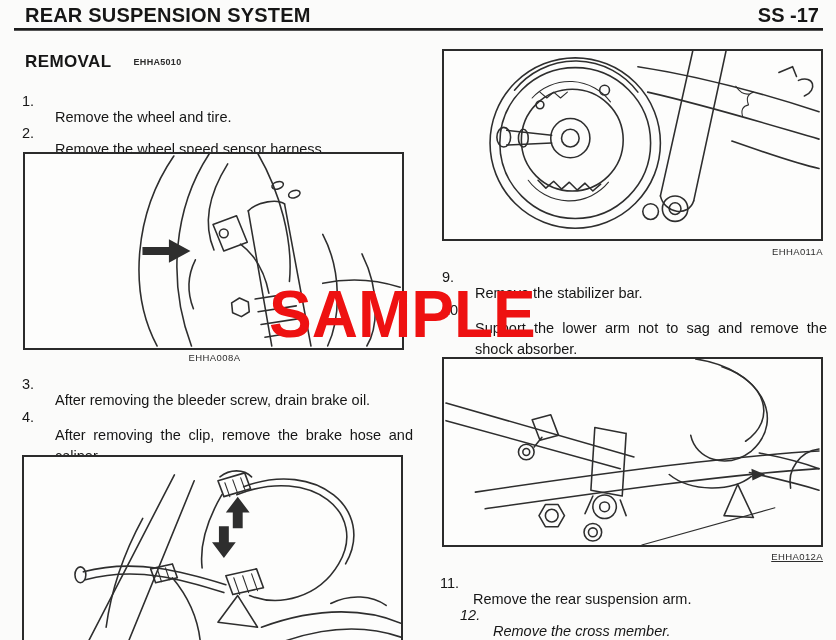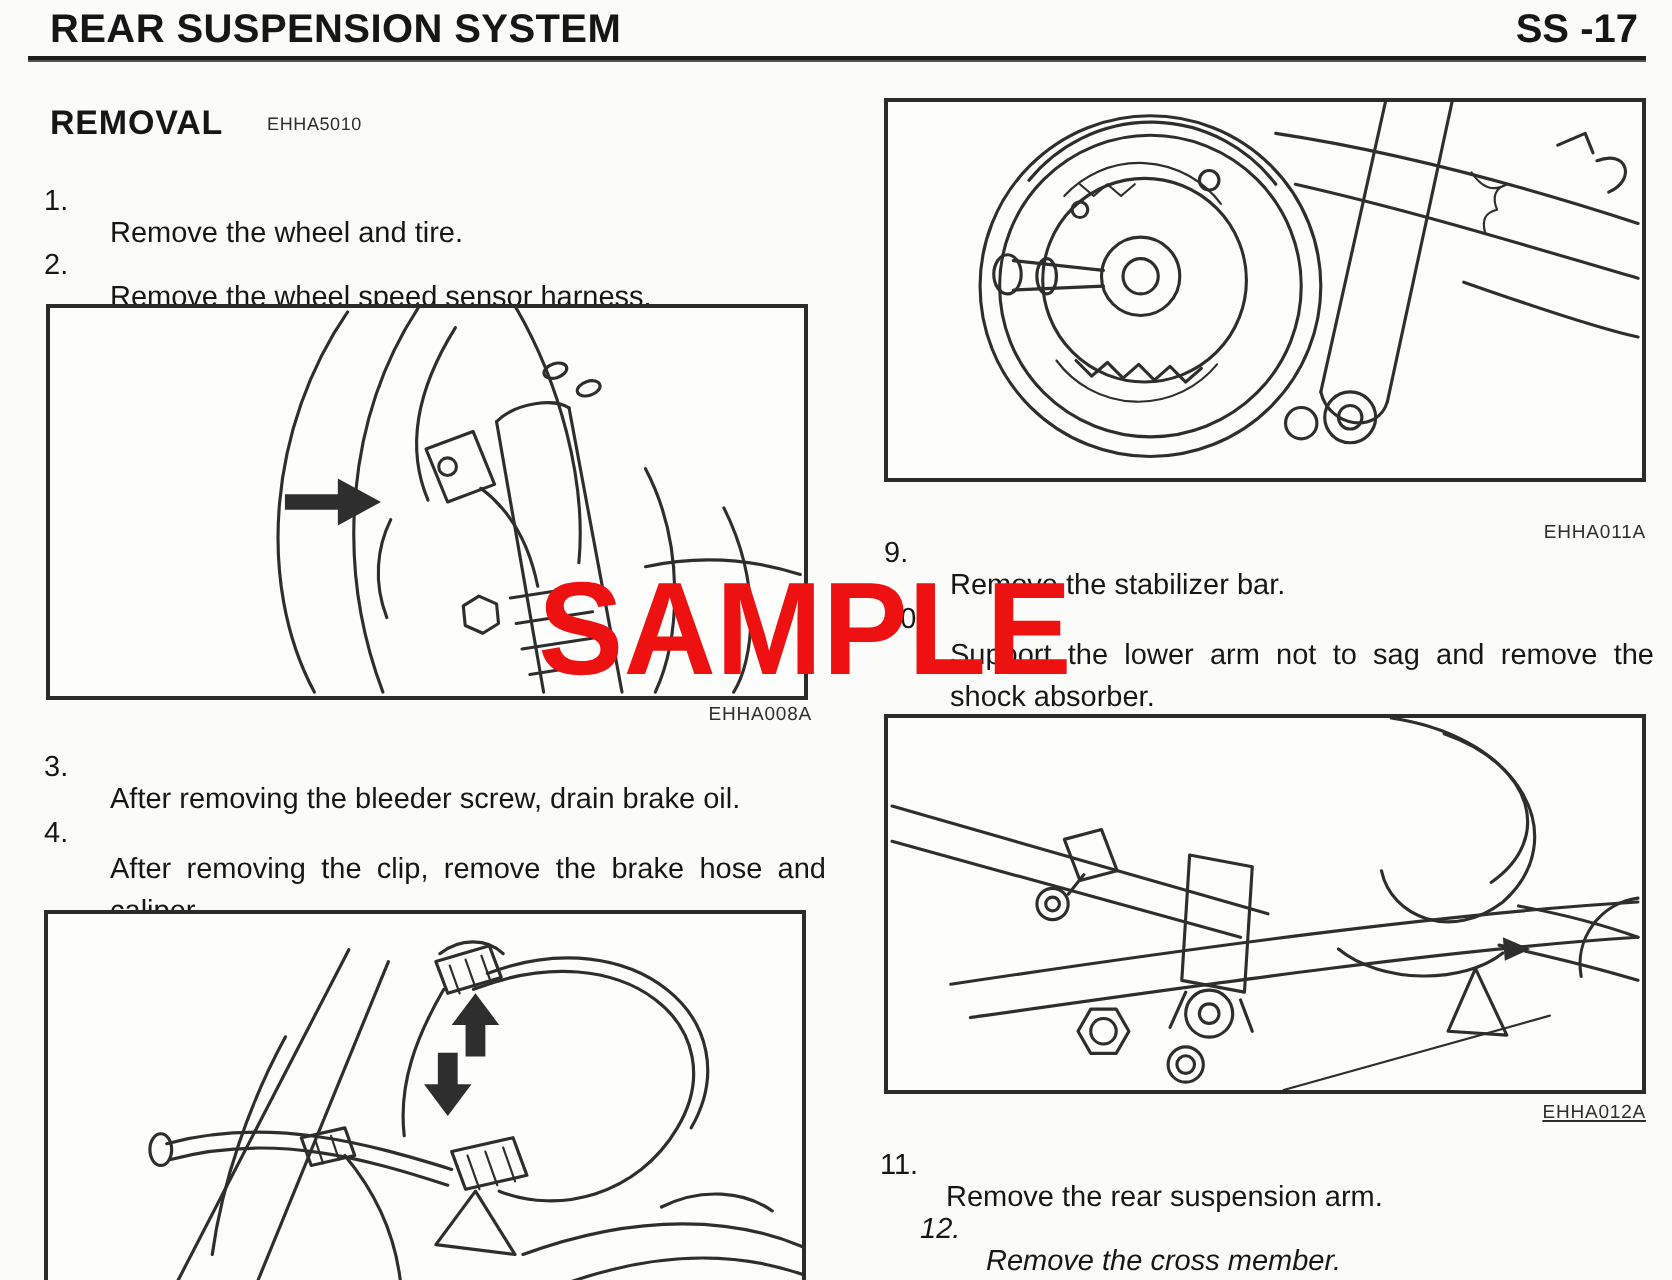--- a/index.html
+++ b/index.html
@@ -14,21 +14,21 @@
   .abs { position: absolute; }
 
   
   .hdr-title { left: 25px; top: 4px; font-size: 20px; font-weight: bold; letter-spacing: 0.2px; }
   .hdr-page  { right: 17px; top: 4px; font-size: 20px; font-weight: bold; }
   .hdr-rule  { left: 14px; right: 13px; top: 28px; height: 3px; background: #1d1d1d;
                border-bottom: 1px solid #555; }
 
   
   .removal { left: 25px; top: 52px; font-size: 17px; font-weight: bold; letter-spacing: 0.4px; }
-  .removal .code { font-size: 9px; font-weight: normal; color: #2c2c2c;
+  .removal .code { font-size: 9px; font-weight: bold; color: #2c2c2c;
                    margin-left: 22px; letter-spacing: 0.3px; vertical-align: 2px; }
 
   
   .step { display: flex; font-size: 14.5px; line-height: 1.18; }
   .step .num  { width: 33px; flex: 0 0 33px; }
   .step .txt  { flex: 1; margin-top: 16px; }
   .step .txt.justify { text-align: justify; line-height: 1.45; }
 
   
   .s1  { left: 22px; top: 93px;  width: 392px; }
@@ -41,22 +41,22 @@
   .s11 { left: 440px; top: 575px; width: 386px; }
   .s12 { left: 460px; top: 607px; width: 386px; font-style: italic; }
 
   
   .figbox { border: 2px solid #2b2b2b; background: #fdfdfc; overflow: hidden; }
   .fig1 { left: 23px;  top: 152px; width: 381px; height: 198px; }
   .fig2 { left: 22px;  top: 455px; width: 381px; height: 200px; border-bottom: none; }
   .fig3 { left: 442px; top: 49px;  width: 381px; height: 192px; }
   .fig4 { left: 442px; top: 357px; width: 381px; height: 190px; }
   .figcap { font-size: 9.5px; color: #2d2d2d; letter-spacing: 0.4px; text-align: right; }
-  .cap1 { left: 23px;  top: 352px; width: 383px; }
-  .cap3 { left: 442px; top: 246px; width: 381px; margin-top: 15px; }
+  .cap1 { left: 23px;  top: 352px; width: 383px; text-align: center; }
+  .cap3 { left: 442px; top: 246px; width: 381px; }
   .cap4 { left: 442px; top: 551px; width: 381px; text-decoration: underline; }
 
   .figbox svg { display: block; width: 100%; height: 100%; }
   .lineart { stroke: #2e2e2e; stroke-width: 1.6; fill: none;
              stroke-linecap: round; stroke-linejoin: round; }
   .thin    { stroke-width: 1.1; }
   .solid   { fill: #2e2e2e; stroke: none; }
 
   
   .watermark {

